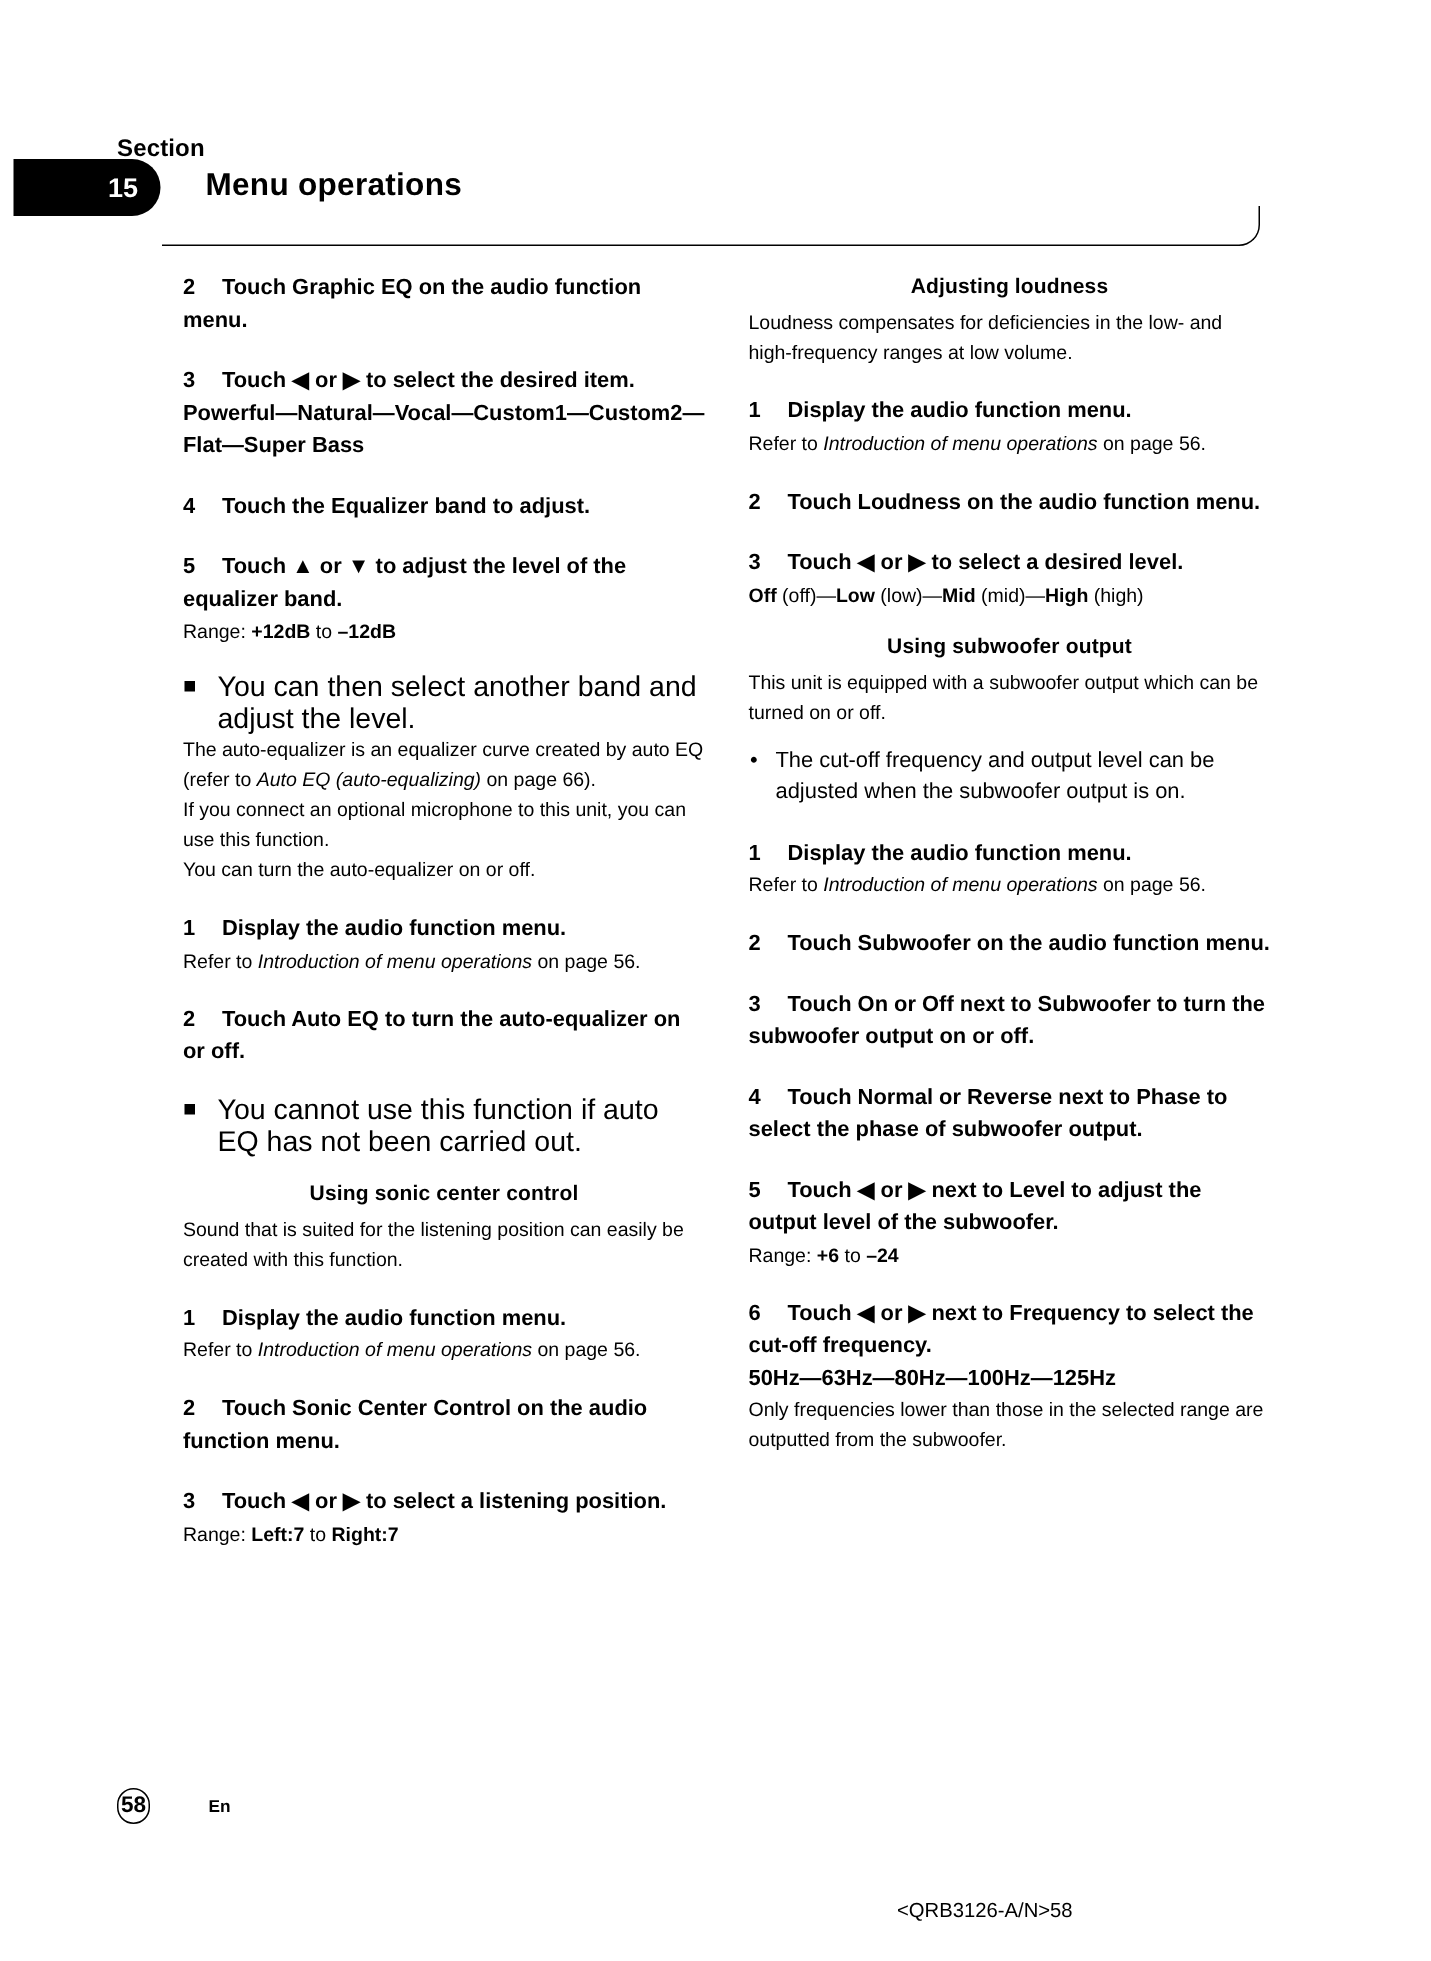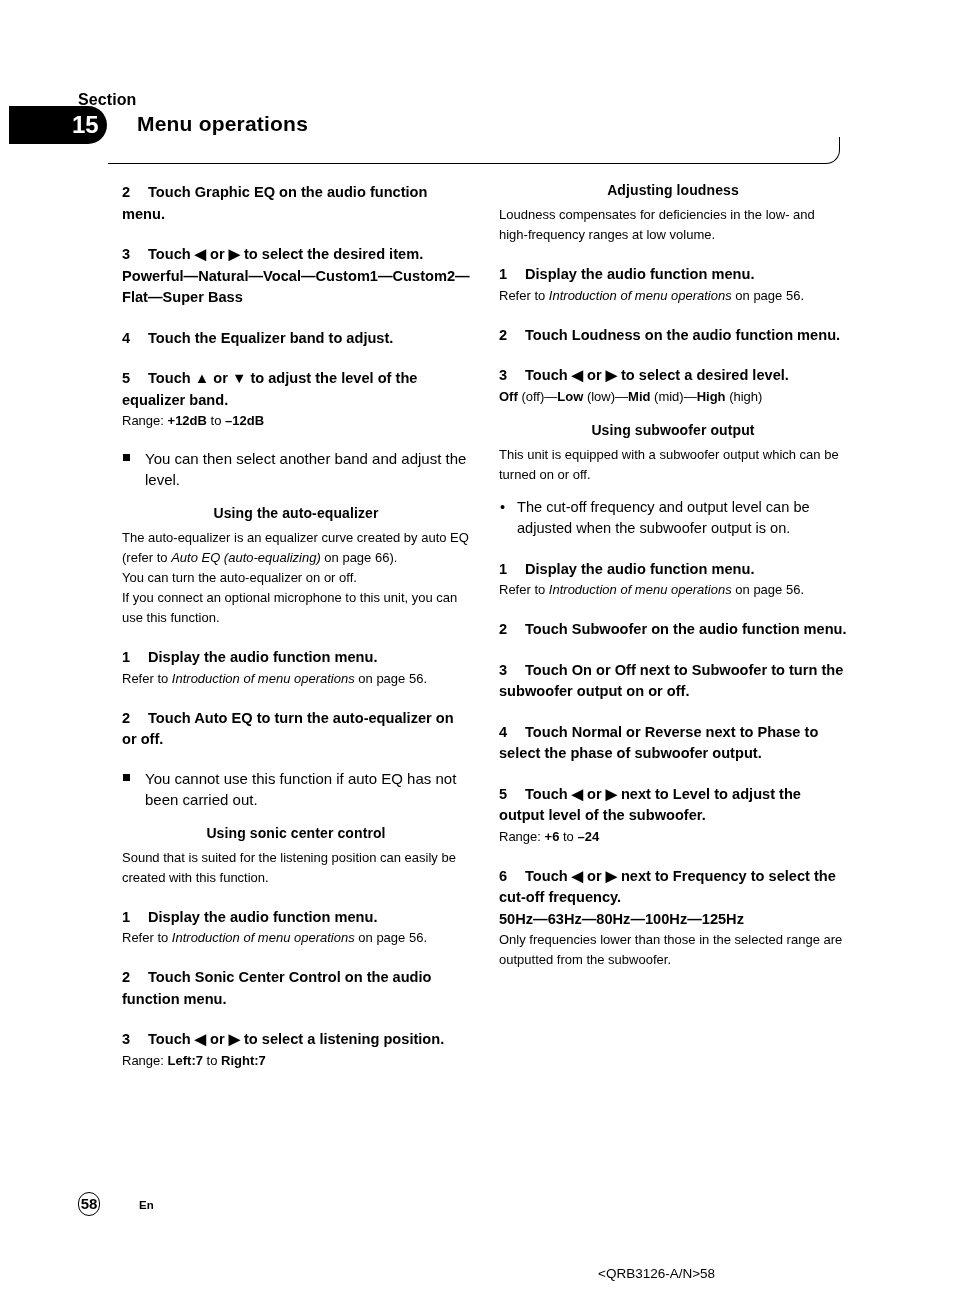--- a/index.html
+++ b/index.html
@@ -32,21 +32,21 @@
     width: 98px;
     height: 38px;
     background: #000000;
     border-radius: 0 19px 19px 0;
   }
   .section-num {
     position: absolute;
     left: 72px;
     top: 112px;
     color: #ffffff;
-    font-size: 24px;
+    font-size: 18px;
     font-weight: bold;
     line-height: 26px;
   }
   .header-rule {
     position: absolute;
     left: 108px;
     top: 137px;
     width: 732px;
     height: 27px;
     border-bottom: 1.6px solid #000000;
@@ -97,21 +97,21 @@
     line-height: 20px;
     margin: 0;
   }
   .blk { margin-top: 19px; }
   .blk-tight { margin-top: 0px; }
   .it { font-style: italic; }
   .b  { font-weight: bold; }
 
   
   .note {
-    font-size: 15px;
+    font-size: 19px;
     line-height: 21px;
     margin: 17px 0 0 0;
     position: relative;
     padding-left: 23px;
   }
   .note .sq {
     position: absolute;
     left: 1px;
     top: 6px;
     width: 7px;
@@ -188,26 +188,25 @@
   <p class="step blk">
     <span class="num">5</span><span>Touch ▲ or ▼ to adjust the level of the equalizer band.</span>
   </p>
   <p class="para">
     <span>Range: </span><span class="b">+12dB</span><span> to </span><span class="b">–12dB</span>
   </p>
   <p class="note">
     <span class="sq"></span><span>You can then select another band and adjust the level.</span>
   </p>
 
-  <h2 class="h2 gap-before-h2">Using the auto-equalizer</h2>
   <p class="para">
     <span>The auto-equalizer is an equalizer curve created by auto EQ (refer to </span><span class="it">Auto EQ (auto-equalizing)</span><span> on page 66).</span>
   </p>
+  <p class="para">If you connect an optional microphone to this unit, you can use this function.</p>
   <p class="para">You can turn the auto-equalizer on or off.</p>
-  <p class="para">If you connect an optional microphone to this unit, you can use this function.</p>
 
   <p class="step blk">
     <span class="num">1</span><span>Display the audio function menu.</span>
   </p>
   <p class="para">
     <span>Refer to </span><span class="it">Introduction of menu operations</span><span> on page 56.</span>
   </p>
 
   <p class="step blk">
     <span class="num">2</span><span>Touch Auto EQ to turn the auto-equalizer on or off.</span>

